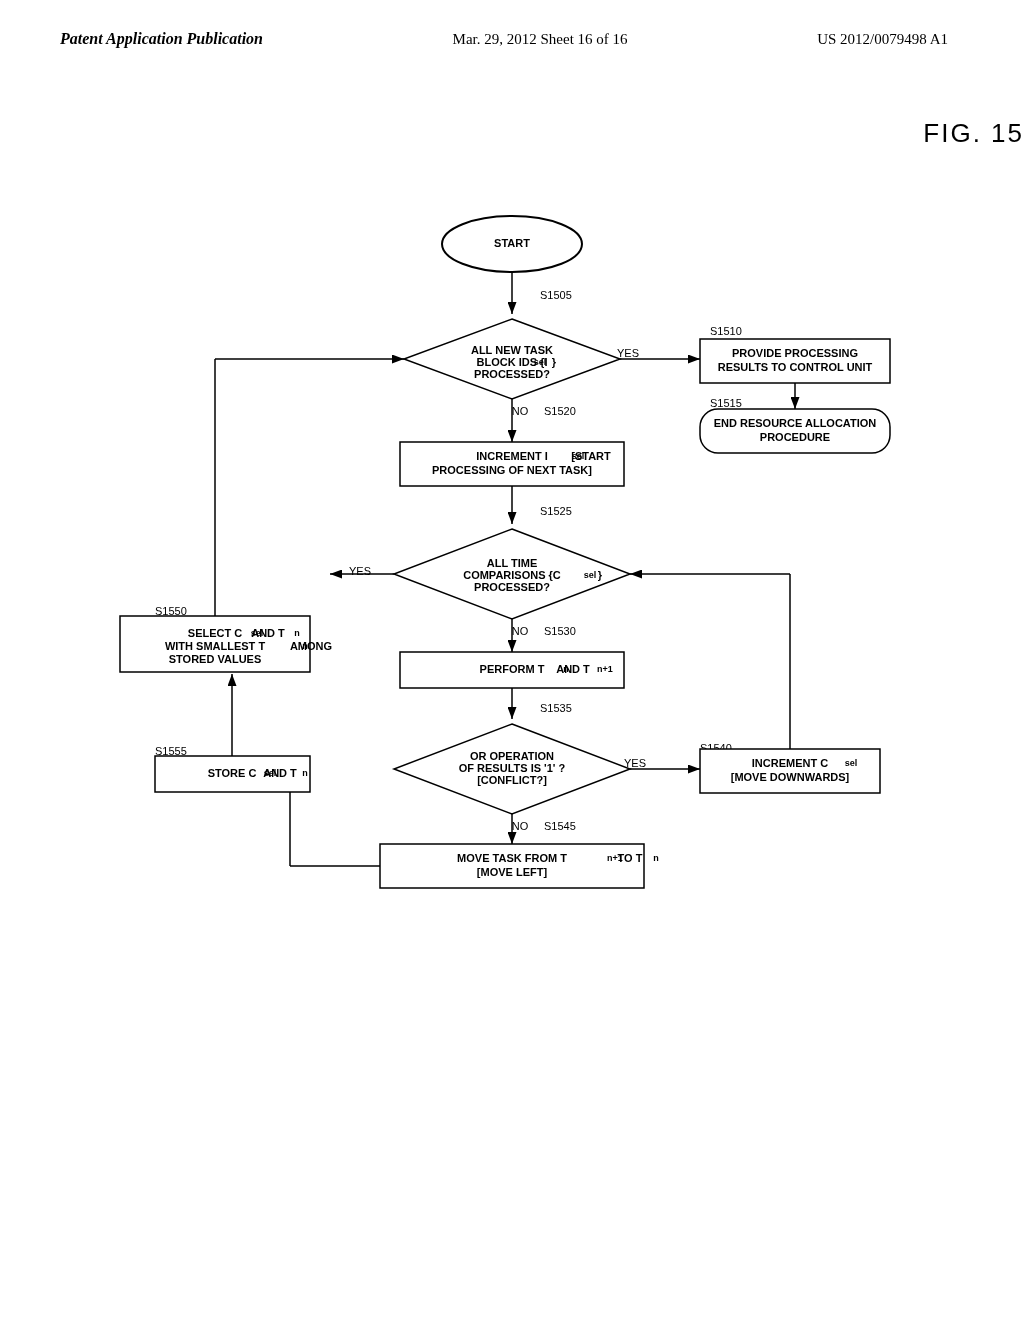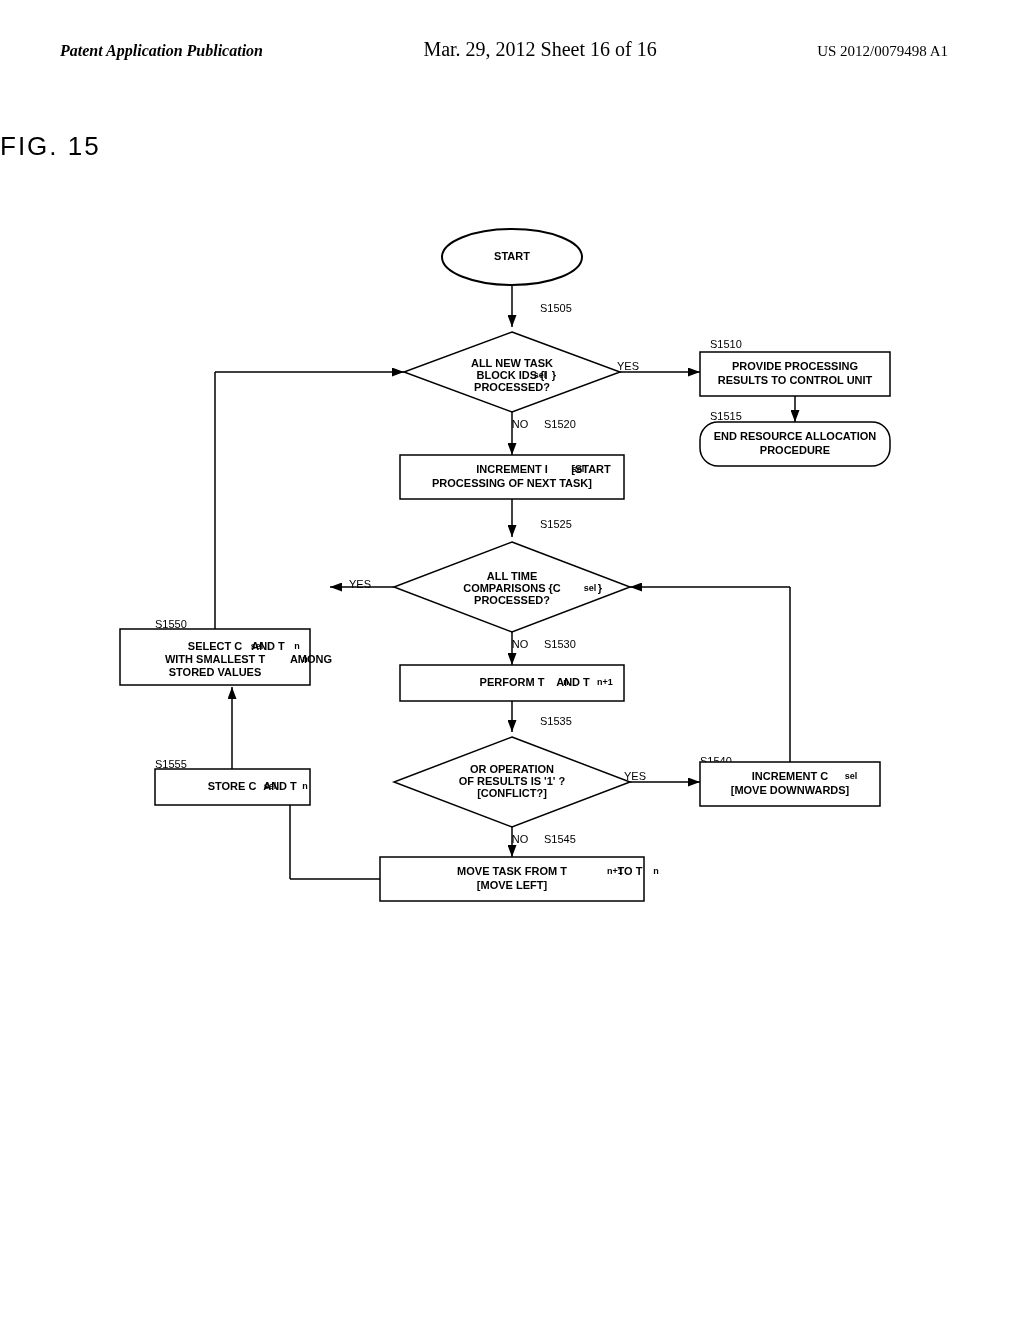--- a/index.html
+++ b/index.html
@@ -20,31 +20,30 @@
       font-size: 15px;
     }
 
     .header-left {
       font-weight: bold;
       font-style: italic;
       font-size: 16px;
     }
 
     .header-center {
-      font-size: 20px;
-      margin-top: 8px;
+      font-size: 15px;
     }
 
     .header-right {
       font-size: 15px;
       text-align: right;
     }
 
     .fig-label {
-      text-align: left;
+      text-align: right;
       font-size: 26px;
       font-family: Arial, sans-serif;
       margin-top: 60px;
       letter-spacing: 2px;
     }
 
     .diagram-container {
       position: relative;
       width: 100%;
       height: 1100px;

